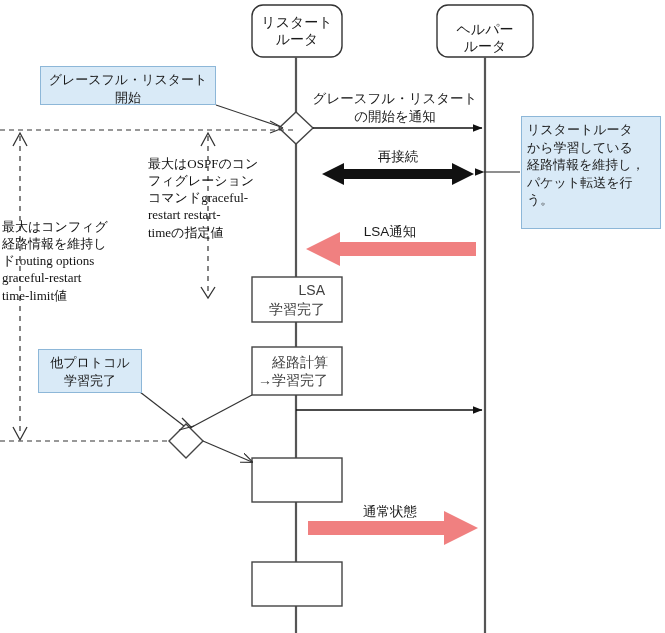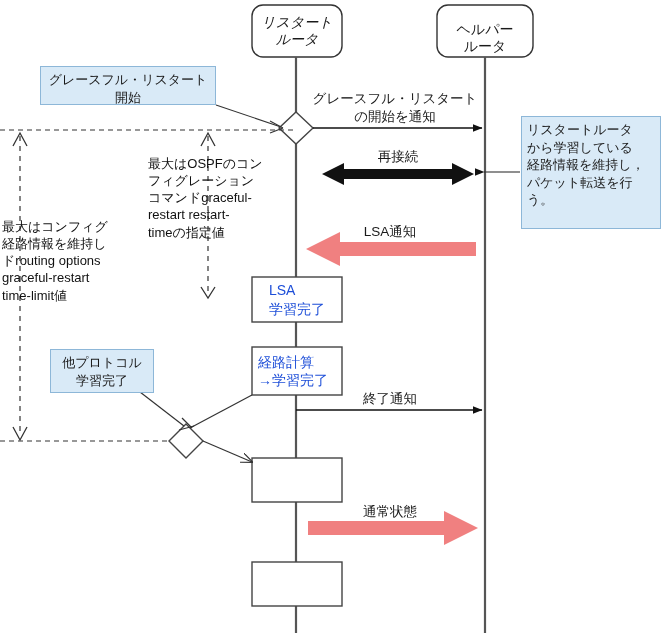--- a/index.html
+++ b/index.html
@@ -16,22 +16,22 @@
     position:absolute;
     display:flex;align-items:center;justify-content:center;
     text-align:center;
     font-size:14px;color:#1a1a1a;line-height:1.25;
     white-space:pre-line;
     pointer-events:none;
   }
   .proc-label{
     position:absolute;
     display:flex;align-items:center;justify-content:center;
-    text-align:left;
-    font-size:14px;color:#1d4ed8;line-height:1.3;
+    text-align:right;
+    font-size:14px;color:#404040;line-height:1.3;
     white-space:pre-line;
   }
   .note{
     position:absolute;
     background:#d9eaf7;
     border:1px solid #8db7d8;
     box-sizing:border-box;
     font-size:13px;color:#1a1a1a;
     line-height:1.35;
     padding:4px 5px;
@@ -43,21 +43,21 @@
     position:absolute;
     text-align:center;
     font-size:13.5px;color:#1a1a1a;line-height:1.3;
     white-space:pre-line;
   }
   .side-text{
     position:absolute;
     font-size:13px;color:#111;
     line-height:1.32;
     white-space:pre-line;
-    font-family:Liberation Sans, sans-serif;
+    font-family:Liberation Serif, serif;
   }
 </style>
 </head>
 <body>
 
 <div id="stage">
 
   <svg class="layer" viewBox="0 0 665 633">
     <defs>
       <marker id="arrThin" markerWidth="10" markerHeight="8" refX="9.5" refY="4" orient="auto" markerUnits="userSpaceOnUse">
@@ -130,45 +130,44 @@
 
     <line x1="0" y1="130" x2="296" y2="130" stroke="#333" stroke-width="1.1" stroke-dasharray="5,4"></line>
 
     <line x1="0" y1="441" x2="169" y2="441" stroke="#333" stroke-width="1.1" stroke-dasharray="5,4"></line>
 
     <line x1="208" y1="136" x2="208" y2="291" stroke="#333" stroke-width="1.2" stroke-dasharray="5,5"></line>
     <path d="M201,146 L208,133 L215,146" fill="none" stroke="#333" stroke-width="1.3"></path>
     <path d="M201,287 L208,298 L215,287" fill="none" stroke="#333" stroke-width="1.3"></path>
   </svg>
 
-  <div class="node-title" style="left:252px;top:5px;width:90px;height:52px;font-style:italic;">リスタート
+  <div class="node-title" style="left:252px;top:5px;width:90px;height:52px;">リスタート
 ルータ</div>
   <div class="node-title" style="left:437px;top:8px;width:96px;height:60px;">ヘルパー
 ルータ</div>
 
   <div class="note center" style="left:40px;top:66px;width:176px;height:39px;">グレースフル・リスタート
 開始</div>
 
   <div class="note left" style="left:521px;top:116px;width:140px;height:113px;">リスタートルータ
 から学習している
 経路情報を維持し，
 パケット転送を行
 う。</div>
 
-  <div class="note center" style="left:38px;top:349px;width:104px;height:44px;margin-left:12px;">他プロトコル
+  <div class="note center" style="left:38px;top:349px;width:104px;height:44px;">他プロトコル
 学習完了</div>
 
   <div class="msg-label" style="left:305px;top:90px;width:180px;">グレースフル・リスタート
 の開始を通知</div>
 
   <div class="msg-label" style="left:338px;top:148px;width:120px;">再接続</div>
 
   <div class="msg-label" style="left:330px;top:223px;width:120px;">LSA通知</div>
 
-  <div class="msg-label" style="left:330px;top:390px;width:120px;">終了通知</div>
 
   <div class="msg-label" style="left:330px;top:503px;width:120px;">通常状態</div>
 
   <div class="proc-label" style="left:252px;top:277px;width:90px;height:45px;">LSA
 学習完了</div>
   <div class="proc-label" style="left:252px;top:347px;width:82px;height:48px;">経路計算
 →学習完了</div>
 
   <div class="side-text" style="left:2px;top:218px;width:135px;">最大はコンフィグ
 経路情報を維持し

